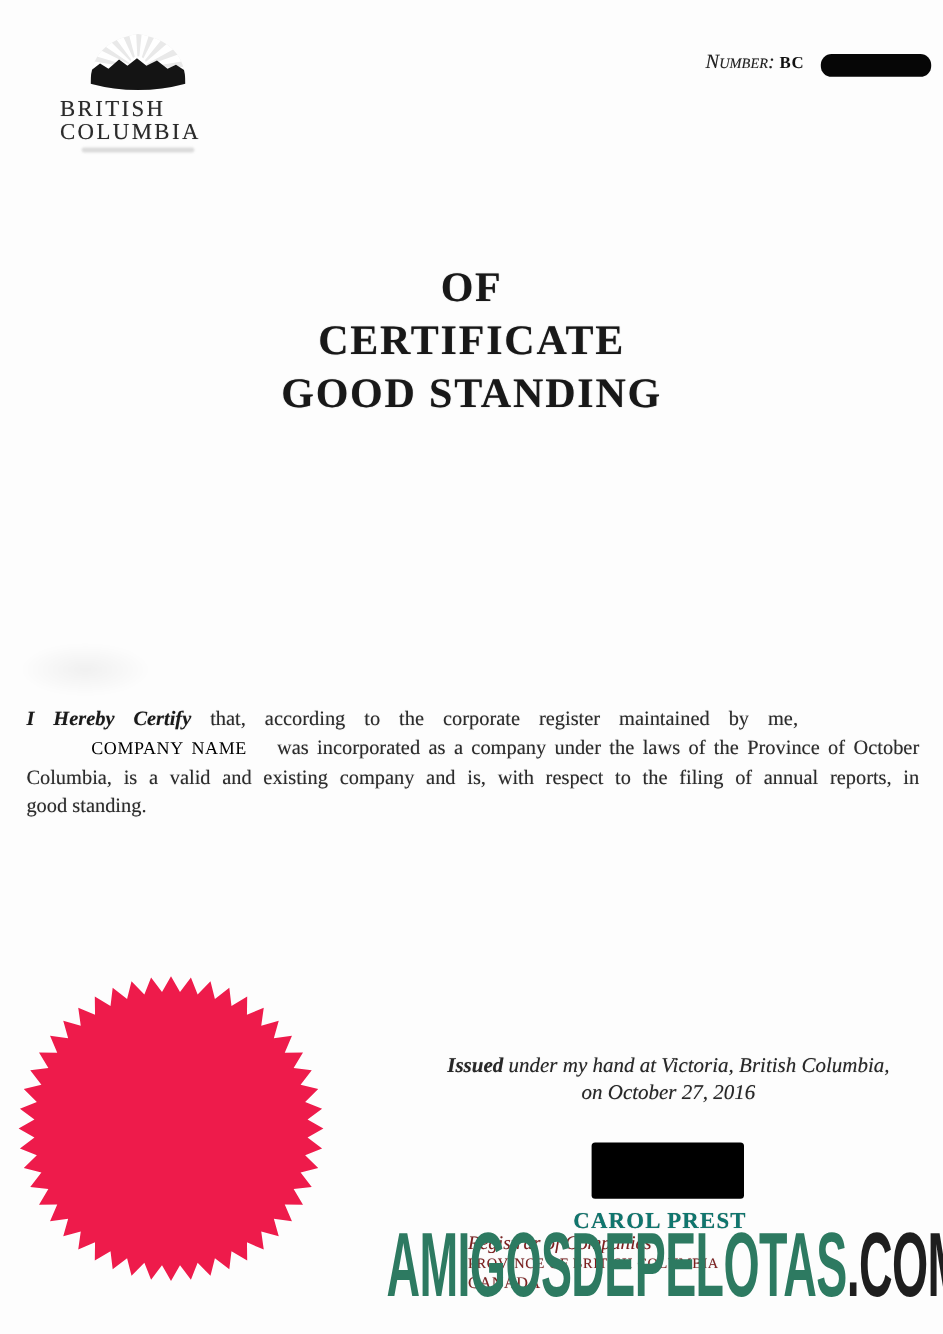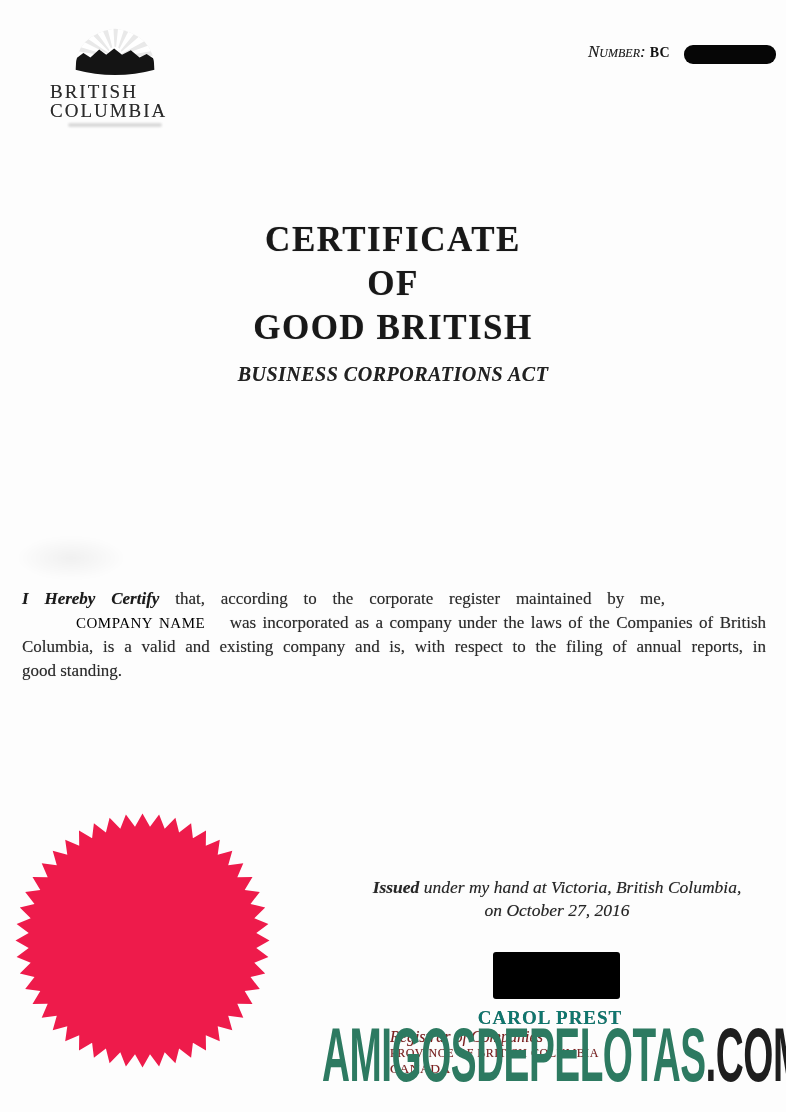--- a/index.html
+++ b/index.html
@@ -100,31 +100,30 @@
     <div class="logo-tagline"></div>
   </div>
 
   <div class="number-line">
     <span class="number-label">Number:</span>
     <span class="number-prefix">BC</span>
   </div>
   <div class="number-redaction"></div>
 
   <div class="title-block">
+    <div class="title-line">OF</div>
     <div class="title-line">CERTIFICATE</div>
-    <div class="title-line">OF</div>
-    <div class="title-line">GOOD BRITISH</div>
-    <div class="subtitle">BUSINESS CORPORATIONS ACT</div>
+    <div class="title-line">GOOD STANDING</div>
   </div>
 
   <div class="smudge-left"></div>
 
   <div class="body-block">
     <div class="jline bline1"><span class="certify-bold">I Hereby Certify</span> <span class="certify-it">that,</span> <span>according to the corporate register maintained by me,</span></div>
-    <div class="jline bline2"><span class="company-name">COMPANY NAME</span><span class="company-gap"></span> <span>was incorporated as a company under the laws of the Companies of British</span></div>
+    <div class="jline bline2"><span class="company-name">COMPANY NAME</span><span class="company-gap"></span> <span>was incorporated as a company under the laws of the Province of October</span></div>
     <div class="jline">Columbia, is a valid and existing company and is, with respect to the filing of annual reports, in</div>
     <div>good standing.</div>
   </div>
 
   <svg class="seal" viewBox="0 0 257 257" aria-hidden="true">
     <polygon id="seal-poly" points="128.5,1.5 136.0,14.7 145.1,2.6 150.7,16.7 161.4,5.8 165.1,20.5 177.1,11.2 178.9,26.3 192.0,18.5 191.8,33.7 205.8,27.7 203.7,42.8 218.3,38.7 214.2,53.3 229.3,51.2 223.3,65.2 238.5,65.0 230.7,78.1 245.8,79.9 236.5,91.9 251.2,95.6 240.3,106.3 254.4,111.9 242.3,121.0 255.5,128.5 242.3,136.0 254.4,145.1 240.3,150.7 251.2,161.4 236.5,165.1 245.8,177.1 230.7,178.9 238.5,192.0 223.3,191.8 229.3,205.8 214.2,203.7 218.3,218.3 203.7,214.2 205.8,229.3 191.8,223.3 192.0,238.5 178.9,230.7 177.1,245.8 165.1,236.5 161.4,251.2 150.7,240.3 145.1,254.4 136.0,242.3 128.5,255.5 121.0,242.3 111.9,254.4 106.3,240.3 95.6,251.2 91.9,236.5 79.9,245.8 78.1,230.7 65.0,238.5 65.2,223.3 51.2,229.3 53.3,214.2 38.7,218.3 42.8,203.7 27.7,205.8 33.7,191.8 18.5,192.0 26.3,178.9 11.2,177.1 20.5,165.1 5.8,161.4 16.7,150.7 2.6,145.1 14.7,136.0 1.5,128.5 14.7,121.0 2.6,111.9 16.7,106.3 5.8,95.6 20.5,91.9 11.2,79.9 26.3,78.1 18.5,65.0 33.7,65.2 27.7,51.2 42.8,53.3 38.7,38.7 53.3,42.8 51.2,27.7 65.2,33.7 65.0,18.5 78.1,26.3 79.9,11.2 91.9,20.5 95.6,5.8 106.3,16.7 111.9,2.6 121.0,14.7" fill="#EE1B4B"></polygon>
   </svg>
 
   <div class="issued-block">
     <div><span class="issued-bold">Issued</span> <span>under my hand at Victoria, British Columbia,</span></div>

